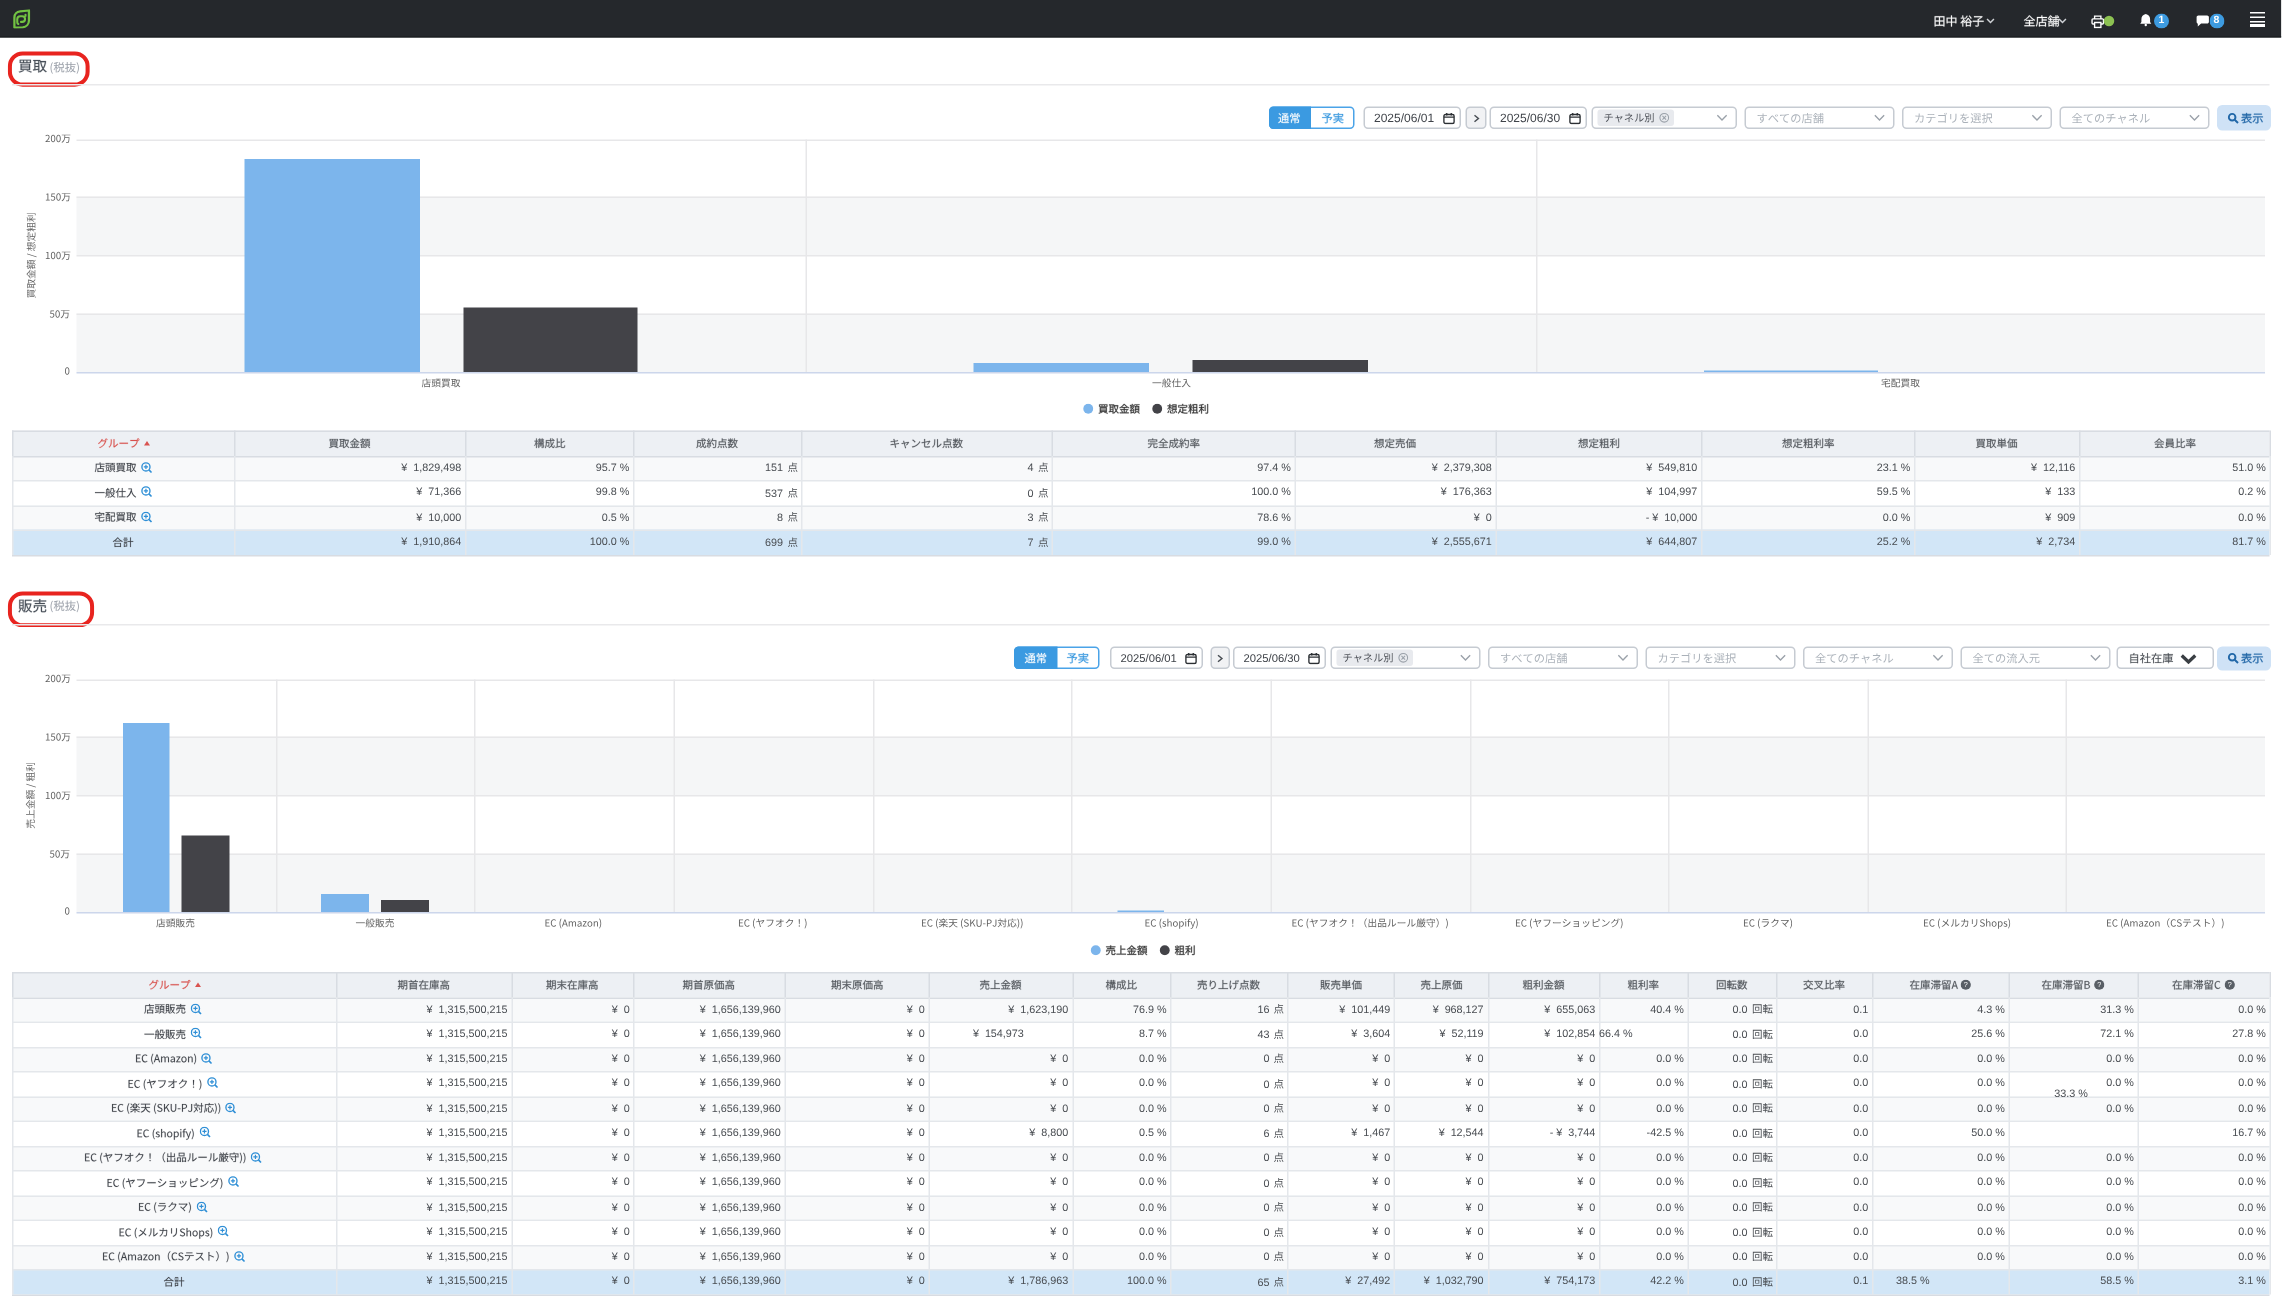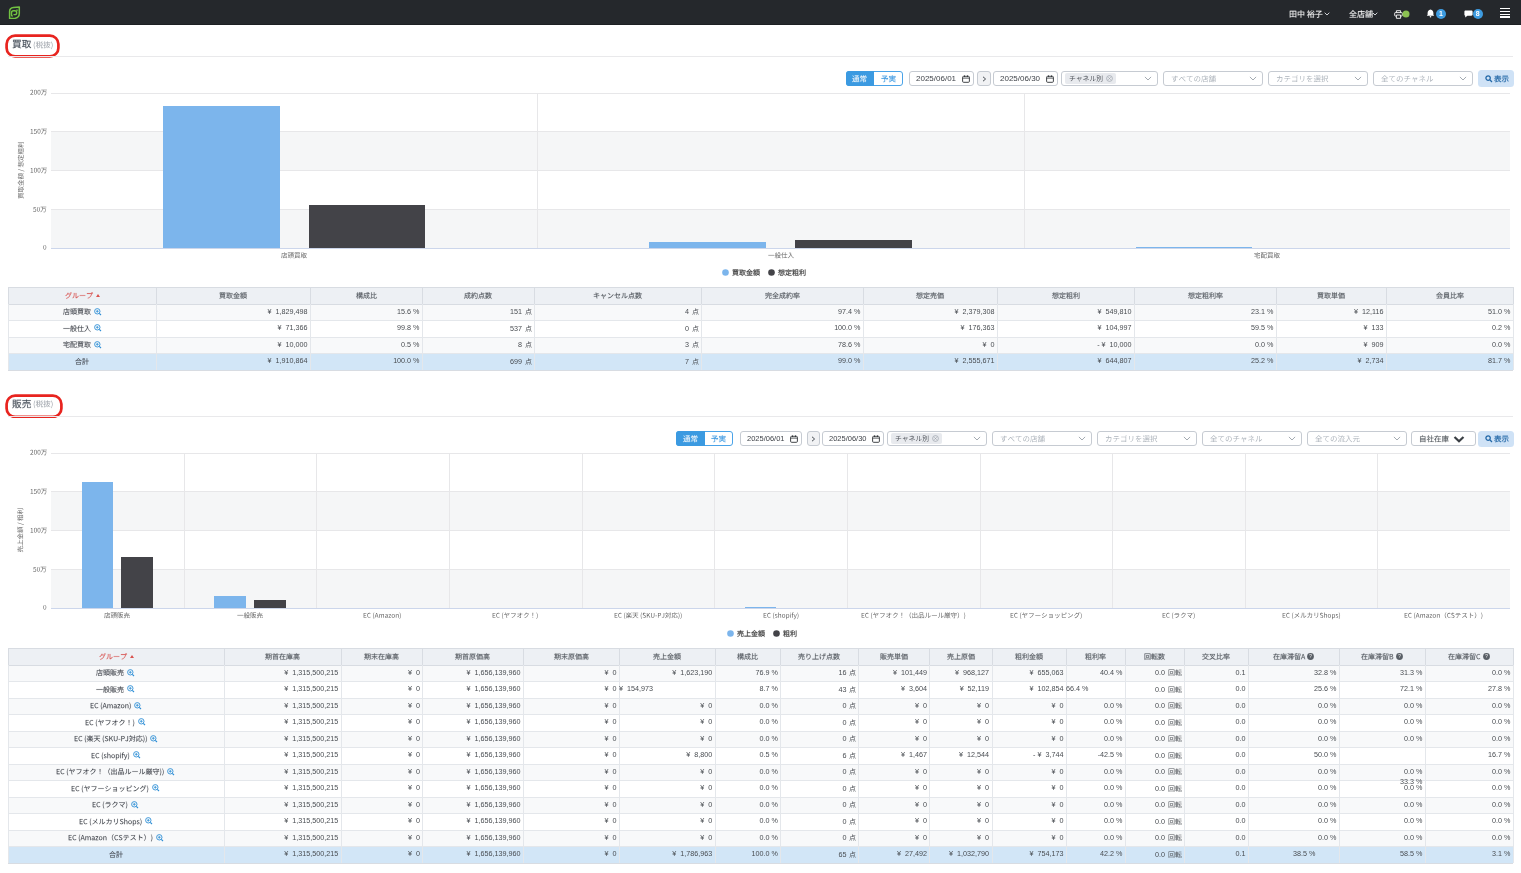--- a/index.html
+++ b/index.html
@@ -980,21 +980,21 @@
         <use href="#u8cb7" x="2000"></use>
         <use href="#u53d6" x="3000"></use>
       </svg>
       <svg style="flex:none" width="8" height="8" viewBox="0 0 8 8" fill="none" stroke="#2f8fd6">
         <circle cx="3.3" cy="3.3" r="2.7" stroke-width="0.9"></circle>
         <path d="M5.3 5.3 L7 7" stroke-width="1.1"></path>
         <path d="M1.9 3.3 H4.7 M3.3 1.9 V4.7" stroke-width="0.8"></path>
       </svg>
     </div>
     <div class="a" style="left:156.0px;top:303.5px;width:151.5px;height:16.5px;line-height:16.5px;font-size:7.2px;color:#494d52;text-align:right">¥&nbsp;&nbsp;1,829,498</div>
-    <div class="a" style="left:310.0px;top:303.5px;width:109.5px;height:16.5px;line-height:16.5px;font-size:7.2px;color:#494d52;text-align:right">15.6 %</div>
+    <div class="a" style="left:310.0px;top:303.5px;width:109.5px;height:16.5px;line-height:16.5px;font-size:7.2px;color:#494d52;text-align:right">95.7 %</div>
     <div class="a" style="left:422.0px;top:303.5px;width:109.5px;height:16.5px;display:flex;align-items:center;justify-content:flex-end">
       <span class="n">151</span>
       <span style="width:2.5px;flex:none"></span>
       <svg class="tx" style="width:7.0px;height:7px;" viewBox="0 0 1000 1000" fill="#494d52">
         <use href="#u70b9" x="0"></use>
       </svg>
     </div>
     <div class="a" style="left:534.0px;top:303.5px;width:164.5px;height:16.5px;display:flex;align-items:center;justify-content:flex-end">
       <span class="n">4</span>
       <span style="width:2.5px;flex:none"></span>
@@ -1354,41 +1354,41 @@
     <div class="a" style="left:1066.0px;top:664.5px;width:56.5px;height:16.5px;line-height:16.5px;font-size:7.2px;color:#494d52;text-align:right">40.4 %</div>
     <div class="a" style="left:1125.0px;top:664.5px;width:56.5px;height:16.5px;display:flex;align-items:center;justify-content:flex-end">
       <span class="n">0.0</span>
       <span style="width:2.5px;flex:none"></span>
       <svg class="tx" style="width:14.0px;height:7px;" viewBox="0 0 2000 1000" fill="#494d52">
         <use href="#u56de" x="0"></use>
         <use href="#u8ee2" x="1000"></use>
       </svg>
     </div>
     <div class="a" style="left:1184.0px;top:664.5px;width:61.5px;height:16.5px;line-height:16.5px;font-size:7.2px;color:#494d52;text-align:right">0.1</div>
-    <div class="a" style="left:1248.0px;top:664.5px;width:88.5px;height:16.5px;line-height:16.5px;font-size:7.2px;color:#494d52;text-align:right">32.8 %</div>
+    <div class="a" style="left:1248.0px;top:664.5px;width:88.5px;height:16.5px;line-height:16.5px;font-size:7.2px;color:#494d52;text-align:right">4.3 %</div>
     <div class="a" style="left:1339.0px;top:664.5px;width:83.5px;height:16.5px;line-height:16.5px;font-size:7.2px;color:#494d52;text-align:right">31.3 %</div>
     <div class="a" style="left:1425.0px;top:664.5px;width:85.5px;height:16.5px;line-height:16.5px;font-size:7.2px;color:#494d52;text-align:right">0.0 %</div>
     <div class="a" style="left:96.3px;top:681.0px;height:16.5px;display:flex;align-items:center;gap:3px">
       <svg class="tx" style="width:28.0px;height:7px;" viewBox="0 0 4000 1000" fill="#3f444a" stroke="#3f444a" stroke-width="12">
         <use href="#u4e00" x="0"></use>
         <use href="#u822c" x="1000"></use>
         <use href="#u8ca9" x="2000"></use>
         <use href="#u58f2" x="3000"></use>
       </svg>
       <svg style="flex:none" width="8" height="8" viewBox="0 0 8 8" fill="none" stroke="#2f8fd6">
         <circle cx="3.3" cy="3.3" r="2.7" stroke-width="0.9"></circle>
         <path d="M5.3 5.3 L7 7" stroke-width="1.1"></path>
         <path d="M1.9 3.3 H4.7 M3.3 1.9 V4.7" stroke-width="0.8"></path>
       </svg>
     </div>
     <div class="a" style="left:223.6px;top:681.0px;width:114.7px;height:16.5px;line-height:16.5px;font-size:7.2px;color:#494d52;text-align:right">¥&nbsp;&nbsp;1,315,500,215</div>
     <div class="a" style="left:340.8px;top:681.0px;width:79.1px;height:16.5px;line-height:16.5px;font-size:7.2px;color:#494d52;text-align:right">¥&nbsp;&nbsp;0</div>
     <div class="a" style="left:422.4px;top:681.0px;width:98.1px;height:16.5px;line-height:16.5px;font-size:7.2px;color:#494d52;text-align:right">¥&nbsp;&nbsp;1,656,139,960</div>
     <div class="a" style="left:523.0px;top:681.0px;width:93.5px;height:16.5px;line-height:16.5px;font-size:7.2px;color:#494d52;text-align:right">¥&nbsp;&nbsp;0</div>
-    <div class="a" style="left:619.0px;top:681.0px;width:93.2px;height:16.5px;line-height:16.5px;font-size:7.2px;color:#494d52;text-align:left">¥&nbsp;&nbsp;154,973</div>
+    <div class="a" style="left:619.0px;top:681.0px;width:93.2px;height:16.5px;line-height:16.5px;font-size:7.2px;color:#494d52;text-align:center">¥&nbsp;&nbsp;154,973</div>
     <div class="a" style="left:714.7px;top:681.0px;width:63.1px;height:16.5px;line-height:16.5px;font-size:7.2px;color:#494d52;text-align:right">8.7 %</div>
     <div class="a" style="left:780.3px;top:681.0px;width:75.6px;height:16.5px;display:flex;align-items:center;justify-content:flex-end">
       <span class="n">43</span>
       <span style="width:2.5px;flex:none"></span>
       <svg class="tx" style="width:7.0px;height:7px;" viewBox="0 0 1000 1000" fill="#494d52">
         <use href="#u70b9" x="0"></use>
       </svg>
     </div>
     <div class="a" style="left:858.4px;top:681.0px;width:68.5px;height:16.5px;line-height:16.5px;font-size:7.2px;color:#494d52;text-align:right">¥&nbsp;&nbsp;3,604</div>
     <div class="a" style="left:929.4px;top:681.0px;width:59.7px;height:16.5px;line-height:16.5px;font-size:7.2px;color:#494d52;text-align:right">¥&nbsp;&nbsp;52,119</div>
@@ -1595,21 +1595,21 @@
     <div class="a" style="left:1125.0px;top:747.0px;width:56.5px;height:16.5px;display:flex;align-items:center;justify-content:flex-end">
       <span class="n">0.0</span>
       <span style="width:2.5px;flex:none"></span>
       <svg class="tx" style="width:14.0px;height:7px;" viewBox="0 0 2000 1000" fill="#494d52">
         <use href="#u56de" x="0"></use>
         <use href="#u8ee2" x="1000"></use>
       </svg>
     </div>
     <div class="a" style="left:1184.0px;top:747.0px;width:61.5px;height:16.5px;line-height:16.5px;font-size:7.2px;color:#494d52;text-align:right">0.0</div>
     <div class="a" style="left:1248.0px;top:747.0px;width:88.5px;height:16.5px;line-height:16.5px;font-size:7.2px;color:#494d52;text-align:right">50.0 %</div>
-    <div class="a" style="left:1339.0px;top:774px;width:83.5px;height:16.5px;line-height:16.5px;font-size:7.2px;color:#494d52;text-align:right">33.3 %</div>
+    <div class="a" style="left:1339.0px;top:721px;width:83.5px;height:16.5px;line-height:16.5px;font-size:7.2px;color:#494d52;text-align:center">33.3 %</div>
     <div class="a" style="left:1425.0px;top:747.0px;width:85.5px;height:16.5px;line-height:16.5px;font-size:7.2px;color:#494d52;text-align:right">16.7 %</div>
     <div class="a" style="left:56.2px;top:763.5px;height:16.5px;display:flex;align-items:center;gap:3px">
       <svg class="tx" style="width:108.3px;height:7px;" viewBox="0 0 15465 1000" fill="#3f444a" stroke="#3f444a" stroke-width="12">
         <use href="#u45" x="0"></use>
         <use href="#u43" x="589"></use>
         <use href="#u28" x="1451"></use>
         <use href="#u30e4" x="1789"></use>
         <use href="#u30d5" x="2789"></use>
         <use href="#u30aa" x="3789"></use>
         <use href="#u30af" x="4789"></use>
@@ -1887,15 +1887,15 @@
     <div class="a" style="left:1066.0px;top:846.0px;width:56.5px;height:16.5px;line-height:16.5px;font-size:7.2px;color:#494d52;text-align:right">42.2 %</div>
     <div class="a" style="left:1125.0px;top:846.0px;width:56.5px;height:16.5px;display:flex;align-items:center;justify-content:flex-end">
       <span class="n">0.0</span>
       <span style="width:2.5px;flex:none"></span>
       <svg class="tx" style="width:14.0px;height:7px;" viewBox="0 0 2000 1000" fill="#494d52">
         <use href="#u56de" x="0"></use>
         <use href="#u8ee2" x="1000"></use>
       </svg>
     </div>
     <div class="a" style="left:1184.0px;top:846.0px;width:61.5px;height:16.5px;line-height:16.5px;font-size:7.2px;color:#494d52;text-align:right">0.1</div>
-    <div class="a" style="left:1227px;top:846.0px;width:88.5px;height:16.5px;line-height:16.5px;font-size:7.2px;color:#494d52;text-align:right">38.5 %</div>
+    <div class="a" style="left:1264px;top:846.0px;width:88.5px;height:16.5px;line-height:16.5px;font-size:7.2px;color:#494d52;">38.5 %</div>
     <div class="a" style="left:1339.0px;top:846.0px;width:83.5px;height:16.5px;line-height:16.5px;font-size:7.2px;color:#494d52;text-align:right">58.5 %</div>
     <div class="a" style="left:1425.0px;top:846.0px;width:85.5px;height:16.5px;line-height:16.5px;font-size:7.2px;color:#494d52;text-align:right">3.1 %</div>
 </div>
 </body></html>

